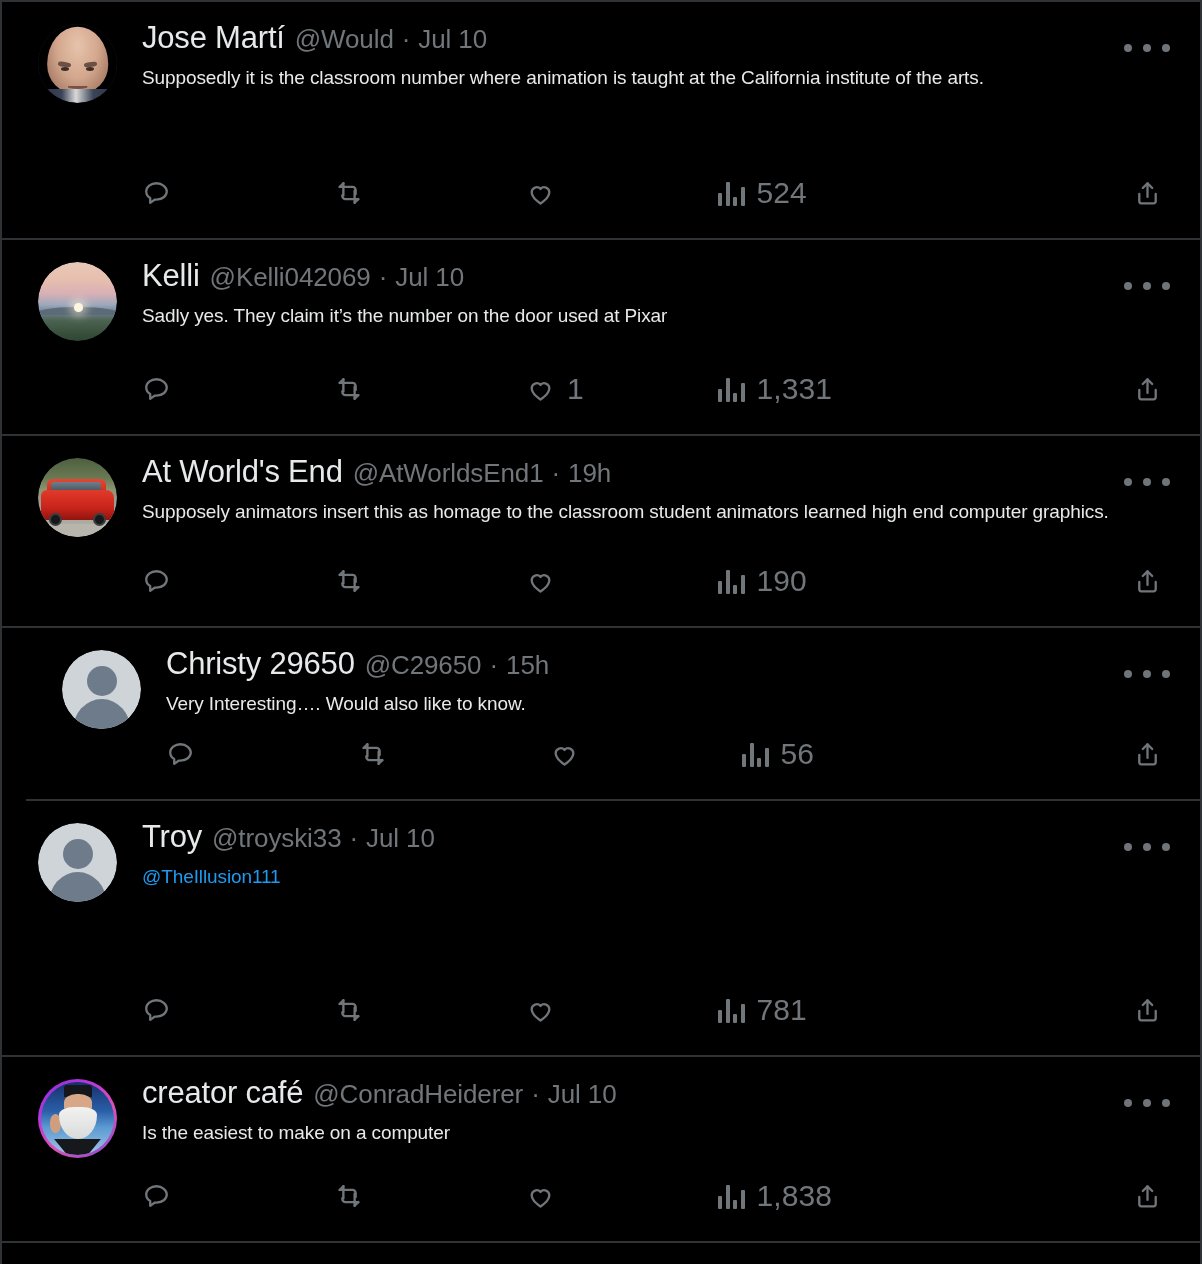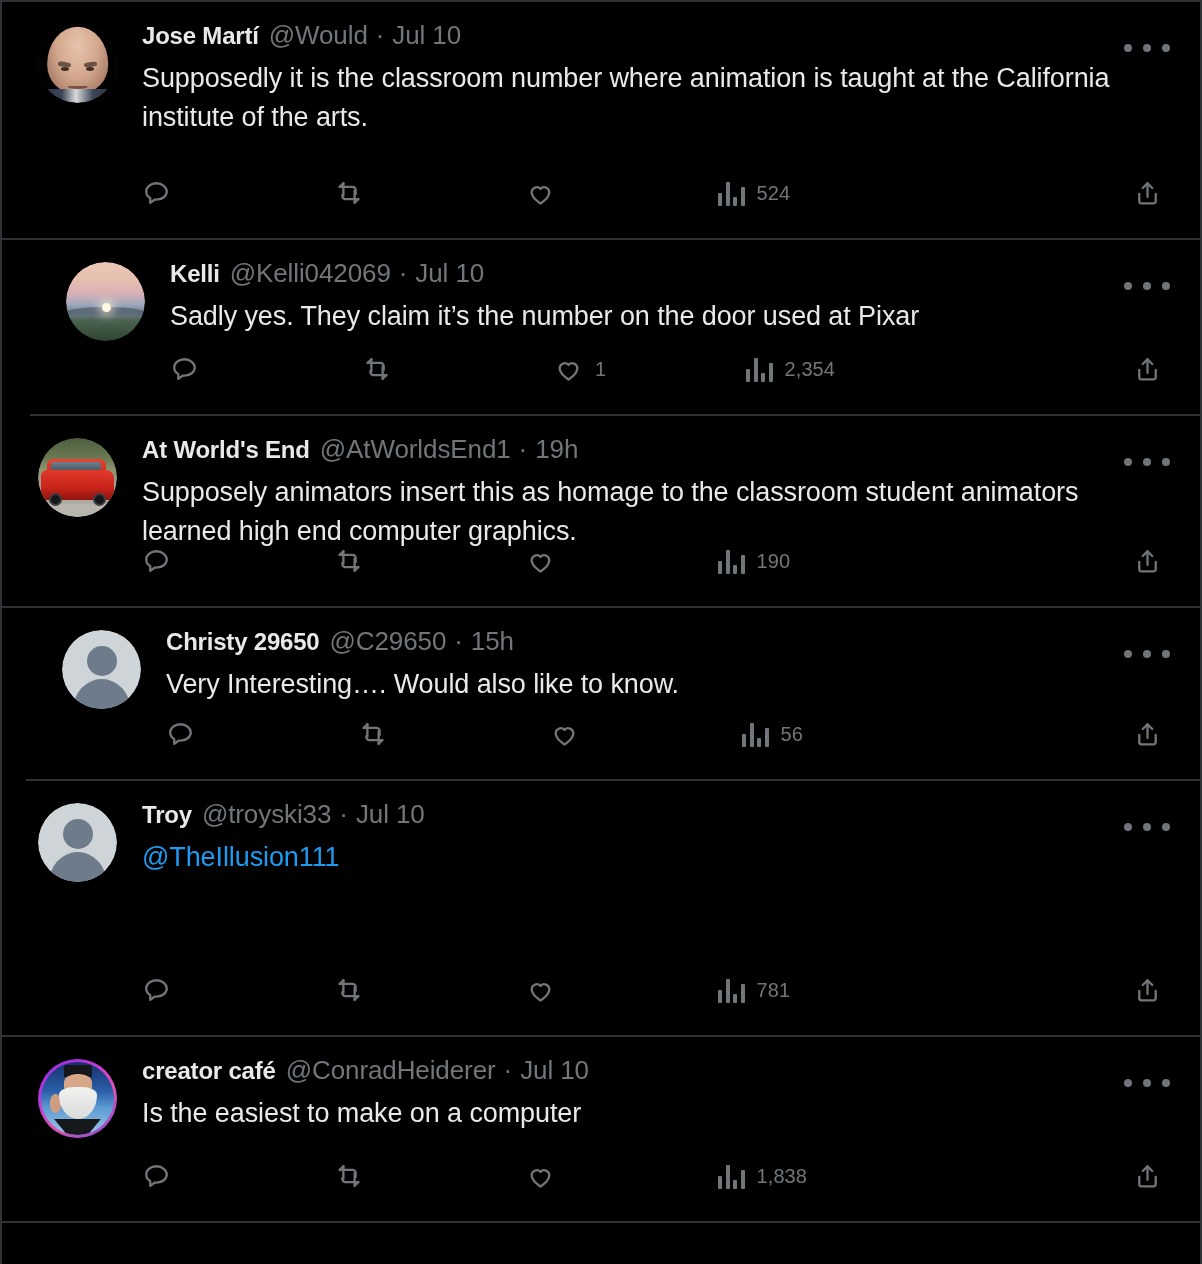--- a/index.html
+++ b/index.html
@@ -25,21 +25,21 @@
 
   .tweet {
     position: relative;
     display: flex;
     padding: 18px 26px 8px 36px;
     border-bottom: 2px solid #2f3336;
     background: #000000;
   }
 
   .tweet.t0 { height: 238px; }
-  .tweet.t1 { height: 176px; margin-left: 28px; }
+  .tweet.t1 { height: 196px; }
   .tweet.t2 { height: 192px; }
   .tweet.t3 { height: 173px; margin-left: 24px; }
   .tweet.t4 { height: 256px; }
   .tweet.t5 { height: 186px; border-bottom: 2px solid #2f3336; }
 
   
   .avatar-col {
     width: 82px;
     flex: 0 0 82px;
     padding-top: 4px;
@@ -213,36 +213,36 @@
 
   .head-row {
     display: flex;
     align-items: baseline;
     white-space: nowrap;
     line-height: 1;
     margin-bottom: 2px;
   }
 
   .name {
-    font-size: 24px;
-    font-weight: 700;
+    font-size: 31px;
+    font-weight: 400;
     color: #e7e9ea;
     letter-spacing: -0.2px;
   }
   .handle, .sep-dot, .time {
     font-size: 26px;
     font-weight: 400;
     color: #71767b;
     letter-spacing: -0.1px;
   }
   .handle { margin-left: 10px; }
   .sep-dot { margin: 0 8px; }
 
   .tweet-text {
-    font-size: 27px;
+    font-size: 19px;
     line-height: 1.44;
     color: #e7e9ea;
     letter-spacing: -0.1px;
     padding-top: 9px;
     max-width: 1010px;
     word-wrap: break-word;
   }
   .tweet-text.mention-only { color: #1d9bf0; }
 
   
@@ -274,21 +274,21 @@
     height: 38px;
   }
   .act {
     display: flex;
     align-items: center;
     gap: 12px;
     color: #71767b;
     height: 38px;
   }
   .act .cnt {
-    font-size: 20px;
+    font-size: 30px;
     color: #71767b;
     letter-spacing: 0.1px;
   }
   .act svg { display: block; }
 
   .act-reply  { width: 192px; }
   .act-retweet{ width: 192px; }
   .act-like   { width: 192px; }
   .act-views  { width: 240px; }
   .act-share  { margin-left: auto; margin-right: 8px; }
@@ -455,21 +455,21 @@
         <span class="cnt">1</span>
       </div>
 
       <div class="act act-views">
         <span class="bars">
           <span class="b1"></span>
           <span class="b2"></span>
           <span class="b3"></span>
           <span class="b4"></span>
         </span>
-        <span class="cnt">2,354</span>
+        <span class="cnt">1,331</span>
       </div>
 
       <div class="act act-share">
         <span>
           <svg width="29" height="29" viewBox="0 0 24 24" fill="none" stroke="#71767b" stroke-width="1.9" stroke-linecap="round" stroke-linejoin="round">
             <path d="M12 3.6v11.2"></path>
             <path d="M8.1 7.5 12 3.6l3.9 3.9"></path>
             <path d="M5.2 12.4v6.1a1.6 1.6 0 0 0 1.6 1.6h10.4a1.6 1.6 0 0 0 1.6-1.6v-6.1"></path>
           </svg>
         </span>

